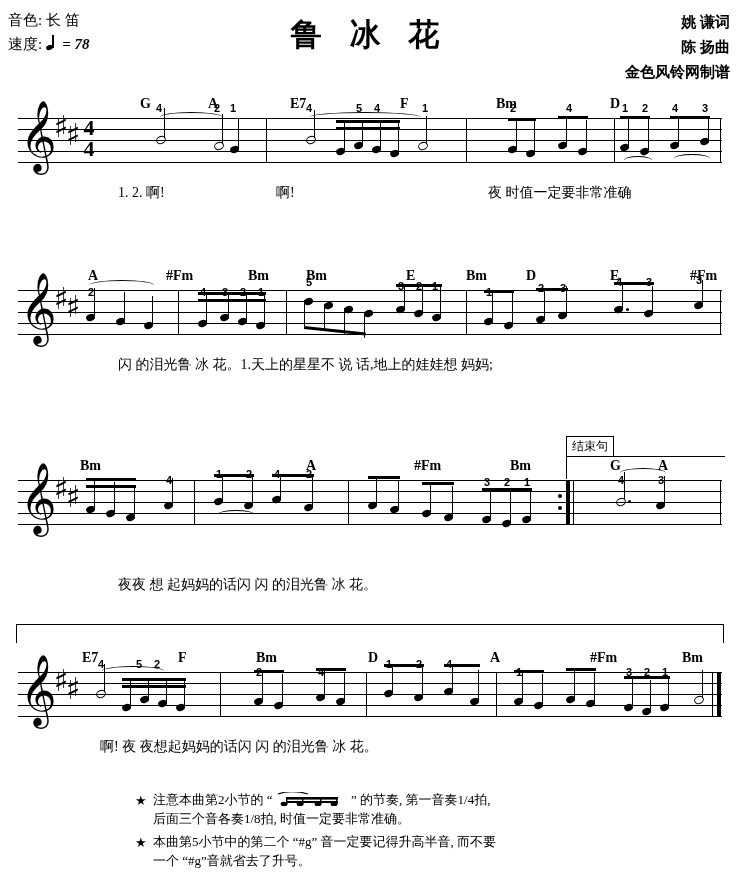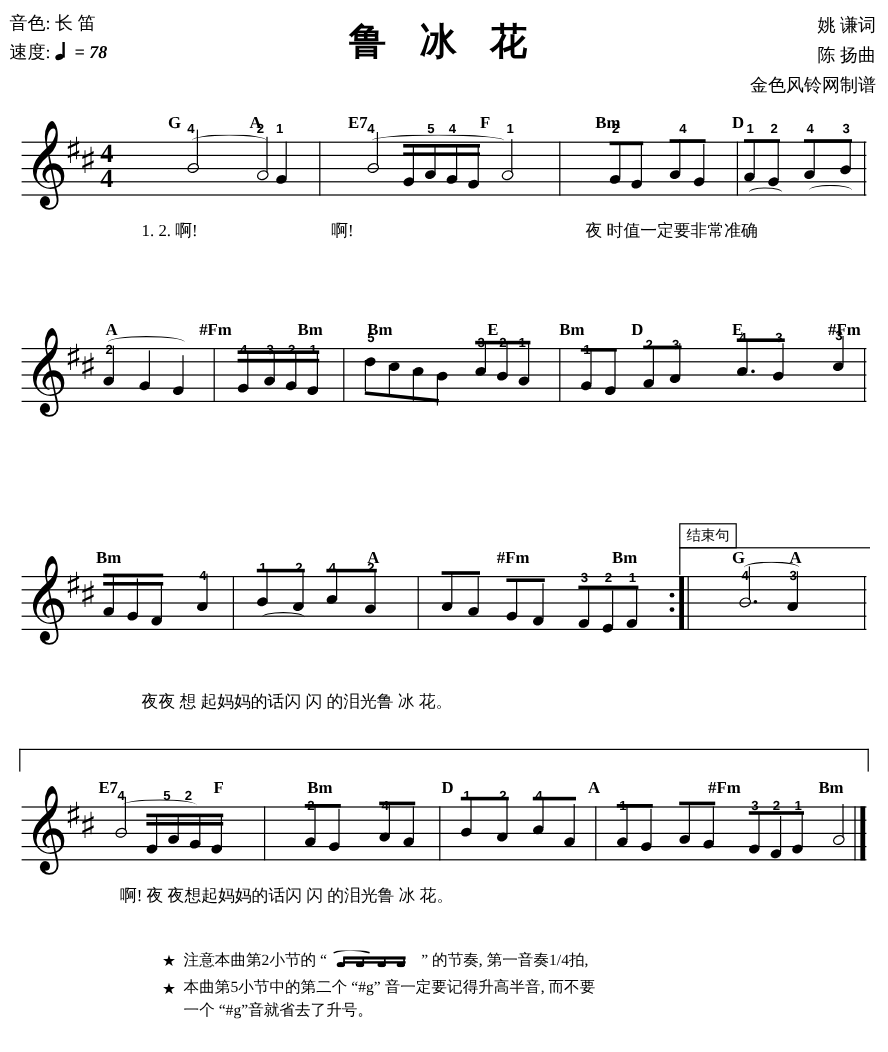--- a/index.html
+++ b/index.html
@@ -16,21 +16,21 @@
   
   .hdr-left{position:absolute;left:8px;top:8px;font-size:15px;line-height:24px;}
   .hdr-left div{white-space:nowrap;}
   .tempo-row{display:flex;align-items:center;gap:4px;}
   .note-q{position:relative;display:inline-block;width:12px;height:16px;vertical-align:middle;}
   .note-q .head{position:absolute;left:0;bottom:2px;width:7px;height:5px;background:#000;border-radius:50%;transform:rotate(-20deg);}
   .note-q .stem{position:absolute;left:6px;bottom:4px;width:1.4px;height:13px;background:#000;}
   .eq{font-style:italic;font-weight:bold;font-size:15px;}
 
   .title{position:absolute;left:0;right:0;top:14px;text-align:center;font-size:31px;font-weight:bold;letter-spacing:10px;}
-  .hdr-right{position:absolute;right:10px;top:10px;text-align:right;font-size:15px;line-height:25px;font-weight:normal;}
+  .hdr-right{position:absolute;right:10px;top:10px;text-align:right;font-size:15px;line-height:25px;font-weight:bold;}
 
   
   .system{position:absolute;left:18px;width:704px;}
   .staff{position:relative;height:46px;}
   .staff .line{position:absolute;left:0;right:0;height:1px;background:#000;}
   .staff .line:nth-child(1){top:0px;}
   .staff .line:nth-child(2){top:11px;}
   .staff .line:nth-child(3){top:22px;}
   .staff .line:nth-child(4){top:33px;}
   .staff .line:nth-child(5){top:44px;}
@@ -293,20 +293,21 @@
       <div class="stem" style="left:604px;top:-6px;height:24px;"></div>
       <div class="nh" style="left:626px;top:20px;"></div>
       <div class="stem" style="left:634px;top:-4px;height:26px;"></div>
       <div class="beam" style="left:596px;top:-8px;width:40px;"></div>
       <div class="nh" style="left:676px;top:12px;"></div>
       <div class="stem" style="left:684px;top:-10px;height:24px;"></div>
 
       <div class="barline" style="left:702px;"></div>
     </div>
 
+    <div class="lyr" style="left:100px;top:66px;">闪 的泪光鲁 冰 花。1.天上的星星不 说 话,地上的娃娃想 妈妈;</div>
   </div>
 
   <div class="system" style="top:480px;">
     <div class="chord" style="left:62px;top:-22px;">Bm</div>
     <div class="chord" style="left:288px;top:-22px;">A</div>
     <div class="chord" style="left:396px;top:-22px;">#Fm</div>
     <div class="chord" style="left:492px;top:-22px;">Bm</div>
     <div class="chord" style="left:592px;top:-22px;">G</div>
     <div class="chord" style="left:640px;top:-22px;">A</div>
 
@@ -518,20 +519,21 @@
           <rect x="26" y="6" width="1.4" height="7" fill="#000"></rect>
           <rect x="44" y="6" width="1.4" height="7" fill="#000"></rect>
           <rect x="60" y="6" width="1.4" height="7" fill="#000"></rect>
           <ellipse cx="8" cy="12" rx="3.4" ry="2.3" fill="#000"></ellipse>
           <ellipse cx="24" cy="12" rx="3.4" ry="2.3" fill="#000"></ellipse>
           <ellipse cx="42" cy="12" rx="3.4" ry="2.3" fill="#000"></ellipse>
           <ellipse cx="58" cy="12" rx="3.4" ry="2.3" fill="#000"></ellipse>
         </svg>
       </span>
       <span>” 的节奏, 第一音奏1/4拍,</span>
+      <div>后面三个音各奏1/8拍, 时值一定要非常准确。</div>
     </div>
     <div class="row">
       <span class="star">★</span>
       <div>本曲第5小节中的第二个 “#g” 音一定要记得升高半音, 而不要</div>
       <div>一个 “#g”音就省去了升号。</div>
     </div>
   </div>
 
 </div>
 

